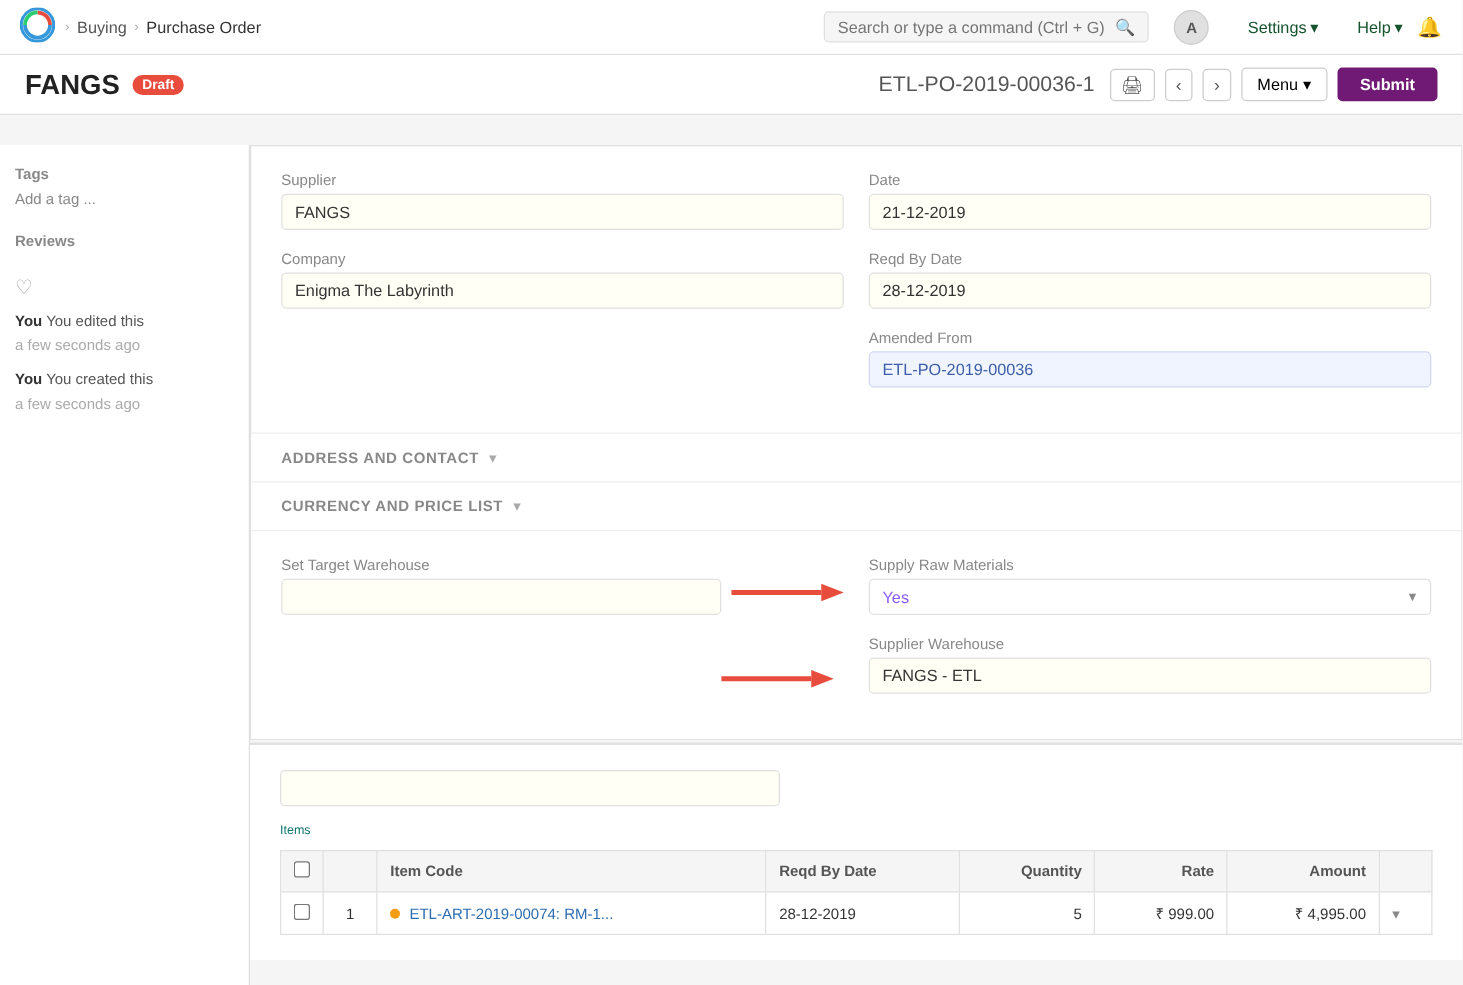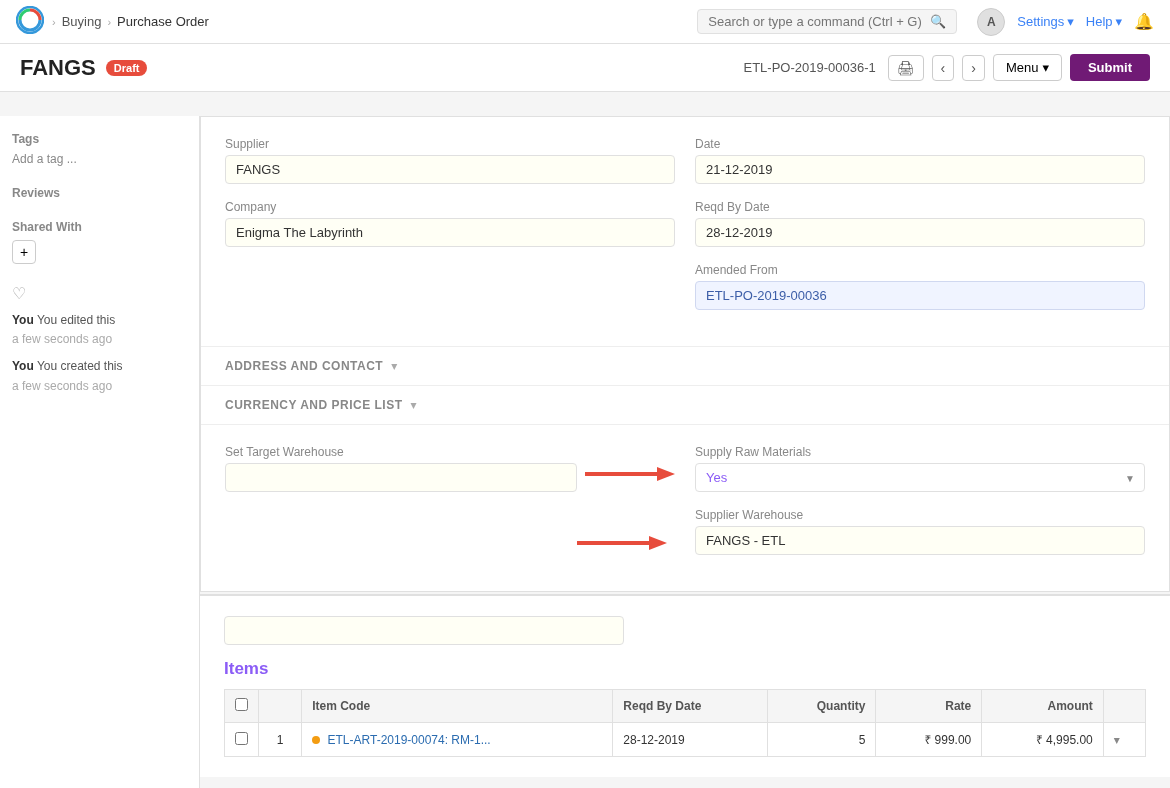--- a/index.html
+++ b/index.html
@@ -10,33 +10,33 @@
       display: flex; align-items: center; background: #fff; border-bottom: 1px solid #e0e0e0;
       padding: 0 16px; height: 44px; gap: 8px;
     }
     .nav-breadcrumb { display: flex; align-items: center; gap: 6px; color: #555; font-size: 13px; }
     .nav-breadcrumb .chevron { color: #aaa; font-size: 11px; }
     .nav-breadcrumb .current { color: #333; font-weight: 500; }
     .nav-search { margin-left: auto; display: flex; align-items: center; background: #f5f5f5; border: 1px solid #e0e0e0; border-radius: 4px; padding: 4px 10px; gap: 4px; width: 260px; }
     .nav-search input { border: none; background: transparent; outline: none; font-size: 13px; color: #555; width: 100%; }
     .nav-right { display: flex; align-items: center; gap: 12px; margin-left: 12px; }
     .nav-avatar { width: 28px; height: 28px; border-radius: 50%; background: #e0e0e0; display: flex; align-items: center; justify-content: center; font-size: 12px; font-weight: bold; color: #555; border: 1px solid #ccc; }
-    .nav-btn { background: none; border: none; cursor: pointer; font-size: 13px; color: #3b82f6; display: flex; align-items: center; gap: 3px; }
+    .nav-btn { background: none; border: none; cursor: pointer; font-size: 13px; color: #14532d; display: flex; align-items: center; gap: 3px; margin-left: 19px; }
     .nav-bell { font-size: 16px; color: #555; cursor: pointer; }
 
     
     .page-header {
       background: #fff; border-bottom: 1px solid #e0e0e0;
       padding: 10px 20px; display: flex; align-items: center; justify-content: space-between;
     }
     .page-title-area { display: flex; align-items: center; gap: 10px; }
     .page-title { font-size: 22px; font-weight: 700; color: #222; }
     .status-badge { background: #e74c3c; color: #fff; font-size: 11px; font-weight: 600; padding: 2px 8px; border-radius: 10px; }
     .page-actions { display: flex; align-items: center; gap: 8px; }
-    .doc-id { font-size: 13px; color: #555; margin-right: 4px; }
+    .doc-id { font-size: 17px; color: #555; margin-right: 4px; }
     .icon-btn { background: none; border: 1px solid #ccc; border-radius: 4px; padding: 4px 8px; cursor: pointer; color: #555; font-size: 14px; }
     .menu-btn { background: #fff; border: 1px solid #ccc; border-radius: 4px; padding: 5px 12px; cursor: pointer; font-size: 13px; display: flex; align-items: center; gap: 4px; }
     .submit-btn { background: #701a75; color: #fff; border: none; border-radius: 4px; padding: 6px 18px; cursor: pointer; font-size: 13px; font-weight: 600; }
 
     
     .main-layout { display: flex; height: calc(788px - 44px - 52px); overflow: hidden; margin-top: 24px; }
 
     
     .sidebar { width: 200px; background: #fff; border-right: 1px solid #e0e0e0; padding: 16px 12px; overflow-y: auto; }
     .sidebar-section { margin-bottom: 20px; }
@@ -73,21 +73,21 @@
     .warehouse-label { font-size: 12px; color: #888; margin-bottom: 4px; }
 
     
     .form-select { width: 100%; padding: 6px 10px; border: 1px solid #e0e0e0; border-radius: 4px; font-size: 13px; color: #8b5cf6; background: #fff; outline: none; appearance: none; cursor: pointer; }
     .select-wrapper { position: relative; }
     .select-wrapper::after { content: '▼'; position: absolute; right: 10px; top: 50%; transform: translateY(-50%); color: #888; font-size: 10px; pointer-events: none; }
 
     
     .barcode-section { background: #fff; border-top: 2px solid #e0e0e0; padding: 20px 24px; margin-top: 2px; }
     .barcode-label { font-size: 12px; color: #888; margin-bottom: 4px; }
-    .items-label { font-size: 17px; font-weight: 700; color: #8b5cf6; padding: 14px 0 10px; }
+    .items-label { font-size: 10px; font-weight: 400; color: #0f766e; padding: 14px 0 10px; }
     .items-table { width: 100%; border-collapse: collapse; border: 1px solid #e0e0e0; }
     .items-table th { background: #f5f5f5; border: 1px solid #e0e0e0; padding: 8px 10px; font-size: 12px; color: #555; font-weight: 600; text-align: left; }
     .items-table th.right { text-align: right; }
     .items-table td { border: 1px solid #e0e0e0; padding: 8px 10px; font-size: 12px; color: #333; }
     .items-table td.right { text-align: right; }
     .item-dot { width: 8px; height: 8px; border-radius: 50%; background: #f39c12; display: inline-block; margin-right: 4px; }
     .item-code { color: #2b6cb0; }
     .checkbox-cell { width: 30px; text-align: center; }
     .row-num { color: #888; text-align: center; }
     .expand-icon { color: #888; cursor: pointer; }
@@ -149,26 +149,20 @@
 
 <div class="main-layout">
 
   <div class="sidebar">
     <div class="sidebar-section">
       <div class="sidebar-label">Tags</div>
       <div class="sidebar-add-tag">Add a tag ...</div>
     </div>
     <div class="sidebar-section">
       <div class="sidebar-label">Reviews</div>
-    </div>
-    <div class="sidebar-section">
-      <div class="sidebar-label">Shared With</div>
-      <div style="margin-top:6px;">
-        <button style="width:24px;height:24px;border:1px solid #ccc;border-radius:4px;background:#fff;cursor:pointer;font-size:14px;">+</button>
-      </div>
     </div>
     <div style="margin-bottom:8px;">
       <span class="sidebar-heart">♡</span>
     </div>
     <div class="sidebar-activity">
       <div style="margin-bottom:8px;">
         <span class="you">You</span>
         <span>You edited this</span><br>
         <span class="time">a few seconds ago</span>
       </div>

